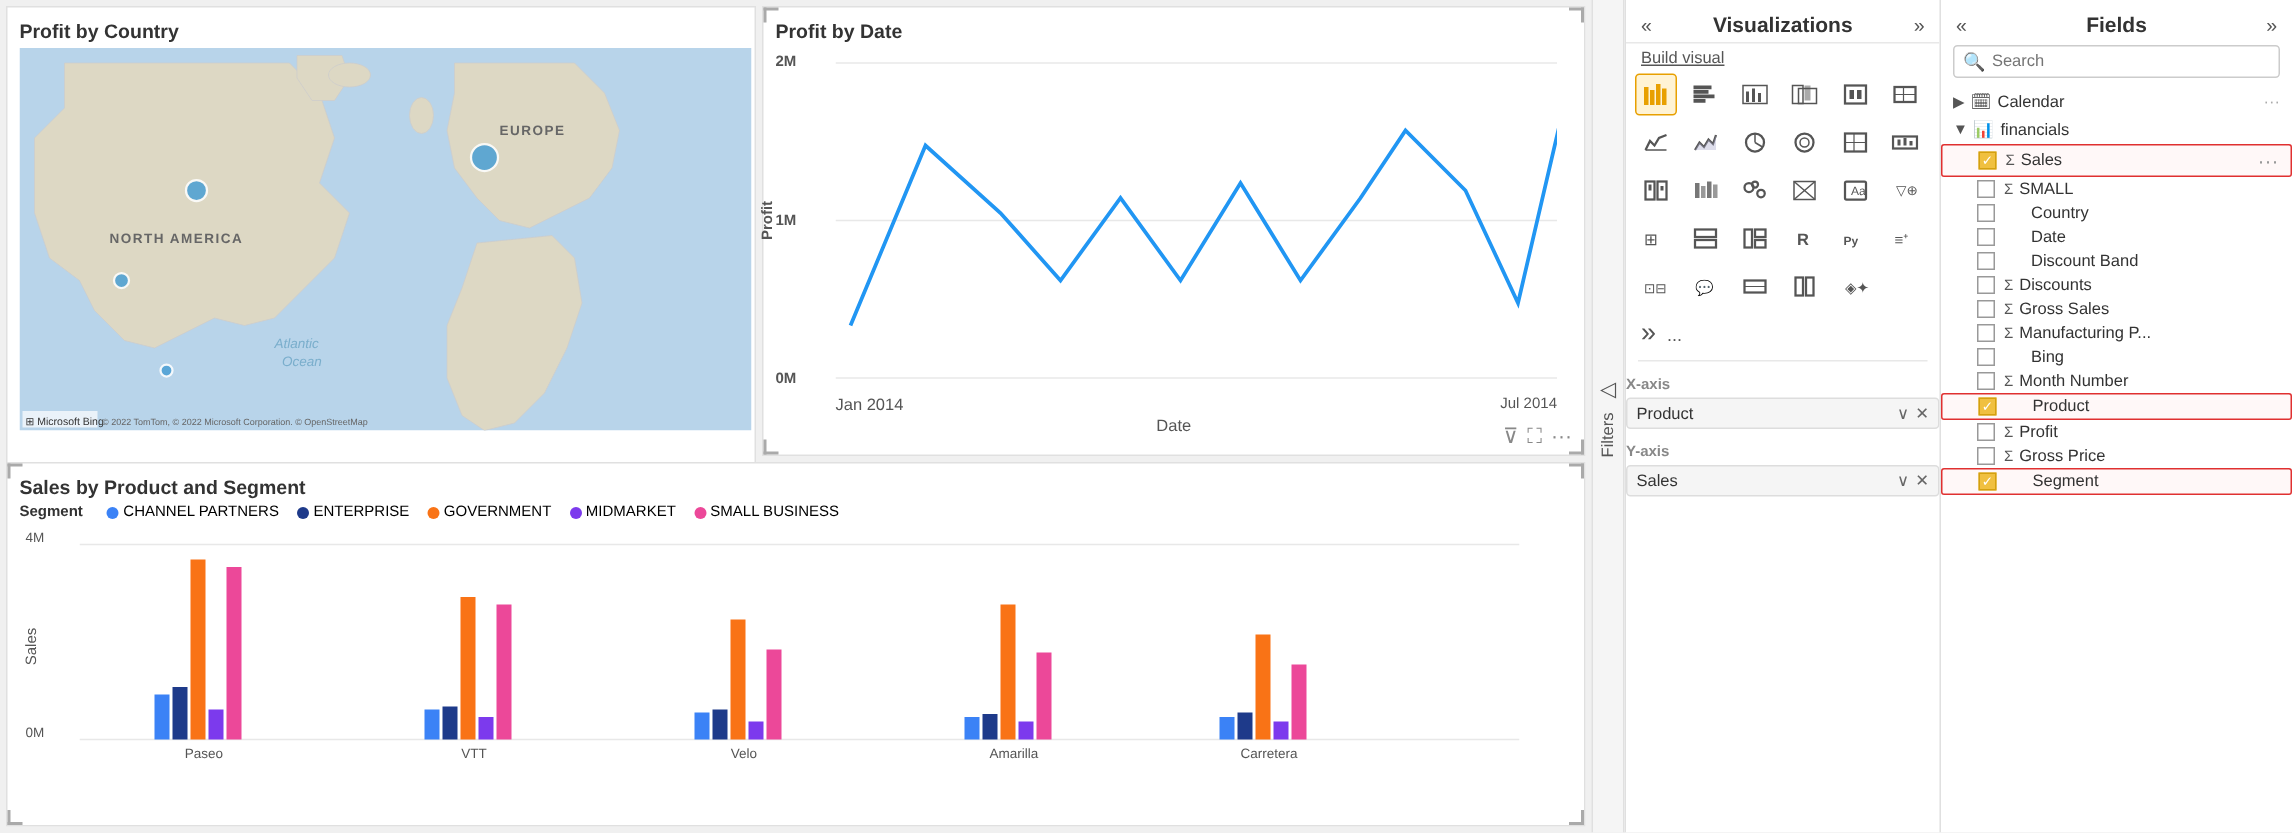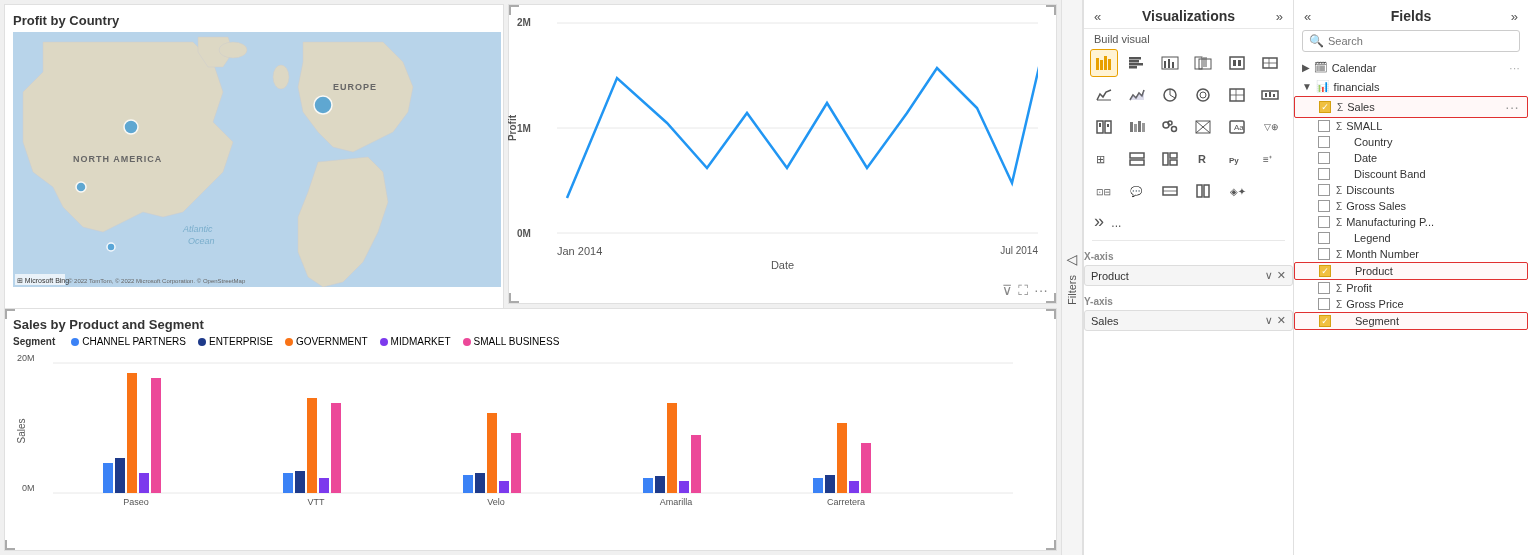--- a/index.html
+++ b/index.html
@@ -28,21 +28,21 @@
     .filters-panel { width: 22px; background: #f5f5f5; border-left: 1px solid #e0e0e0; border-right: 1px solid #e0e0e0; display: flex; align-items: center; justify-content: center; }
     .filters-text { writing-mode: vertical-rl; transform: rotate(180deg); font-size: 11px; color: #555; }
 
     
     .right-panels { display: flex; width: 445px; }
 
     
     .viz-panel { width: 210px; background: white; border-left: 1px solid #e0e0e0; padding: 0; display: flex; flex-direction: column; }
     .viz-header { display: flex; align-items: center; justify-content: space-between; padding: 8px 10px 4px; border-bottom: 1px solid #e8e8e8; }
     .viz-title { font-size: 14px; font-weight: 600; color: #333; }
-    .build-visual-label { font-size: 11px; color: #555; padding: 4px 10px 2px; }
+    .build-visual-label { font-size: 11px; color: #555; padding: 4px 10px 2px; text-decoration: underline; }
     .icon-grid { display: grid; grid-template-columns: repeat(6, 1fr); gap: 2px; padding: 2px 6px; }
     .icon-cell { width: 28px; height: 28px; display: flex; align-items: center; justify-content: center; cursor: pointer; border-radius: 3px; font-size: 14px; color: #555; }
     .icon-cell.active { background: #fff3d4; border: 1px solid #e8a000; }
     .icon-divider { height: 1px; background: #e8e8e8; margin: 4px 8px; }
     .axis-section { padding: 6px 0 4px; }
     .axis-label { font-size: 10px; color: #888; margin-bottom: 3px; font-weight: 600; }
     .axis-value { display: flex; align-items: center; justify-content: space-between; background: #f5f5f5; border: 1px solid #ddd; border-radius: 3px; padding: 3px 6px; font-size: 11px; color: #333; }
     .axis-value-controls { display: flex; gap: 4px; color: #666; }
 
     
@@ -117,20 +117,21 @@
         <circle cx="310" cy="73" r="9" fill="#4a9fd4" opacity="0.85" stroke="white" stroke-width="1.5"></circle>
 
         <rect x="2" y="242" width="50" height="11" fill="white" opacity="0.7"></rect>
         <text x="4" y="251" font-size="7" fill="#333" font-family="Arial">⊞ Microsoft Bing</text>
 
         <text x="55" y="251" font-size="6" fill="#666" font-family="Arial">© 2022 TomTom, © 2022 Microsoft Corporation. © OpenStreetMap</text>
       </svg>
     </div>
 
     <div class="chart-panel line-panel" style="position:relative;">
+      <div class="chart-title">Profit by Date</div>
       <div style="position:relative; height:230px; margin-left:40px; margin-right:10px;font-weight:bold;">
         
         <div style="position:absolute;left:-40px;top:0;height:100%;display:flex;flex-direction:column;justify-content:space-between;align-items:flex-end;padding:4px 0;">
           <span style="font-size:10px;color:#555;">2M</span>
           <span style="font-size:10px;color:#555;">1M</span>
           <span style="font-size:10px;color:#555;">0M</span>
         </div>
         
         <div style="position:absolute;left:-58px;top:50%;transform:translateY(-50%) rotate(-90deg);font-size:10px;color:#555;white-space:nowrap;">Profit</div>
         <svg width="100%" height="100%">
@@ -188,21 +189,21 @@
           <div class="legend-dot" style="background:#ec4899;"></div>
           <span>SMALL BUSINESS</span>
         </div>
       </div>
 
       <div style="position:relative;display:flex;margin-left:40px;">
 
         <div style="position:absolute;left:-44px;top:50%;transform:translateY(-50%) rotate(-90deg);font-size:10px;color:#555;white-space:nowrap;">Sales</div>
 
         <div style="position:absolute;left:-36px;top:0;height:140px;display:flex;flex-direction:column;justify-content:space-between;align-items:flex-end;">
-          <span style="font-size:9px;color:#555;">20M</span>
+          <span style="font-size:9px;color:#555;">4M</span>
           <span style="font-size:9px;color:#555;">0M</span>
         </div>
         <svg width="960" height="155">
 
           <line x1="0" y1="10" x2="960" y2="10" stroke="#e8e8e8" stroke-width="1"></line>
           <line x1="0" y1="140" x2="960" y2="140" stroke="#e8e8e8" stroke-width="1"></line>
 
           <rect x="50" y="110" width="10" height="30" fill="#3b82f6"></rect>
 
           <rect x="62" y="105" width="10" height="35" fill="#1e3a8a"></rect>
@@ -573,21 +574,21 @@
 
       <div class="field-item">
         <div class="field-checkbox"></div>
         <span class="sigma-icon">Σ</span>
         <span class="field-name">Manufacturing P...</span>
       </div>
 
       <div class="field-item">
         <div class="field-checkbox"></div>
         <span style="width:14px;margin-right:4px;"></span>
-        <span class="field-name">Legend</span>
+        <span class="field-name">Bing</span>
       </div>
 
       <div class="field-item">
         <div class="field-checkbox"></div>
         <span class="sigma-icon">Σ</span>
         <span class="field-name">Month Number</span>
       </div>
 
       <div class="field-item highlighted">
         <div class="field-checkbox checked"></div>

